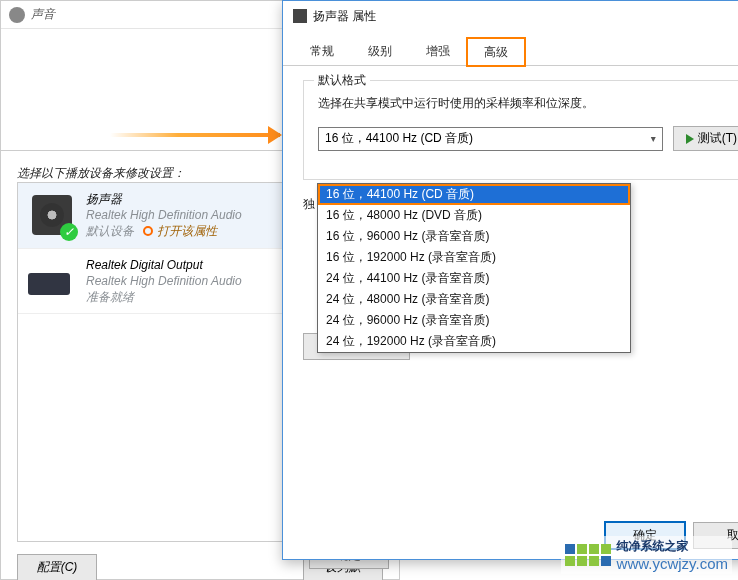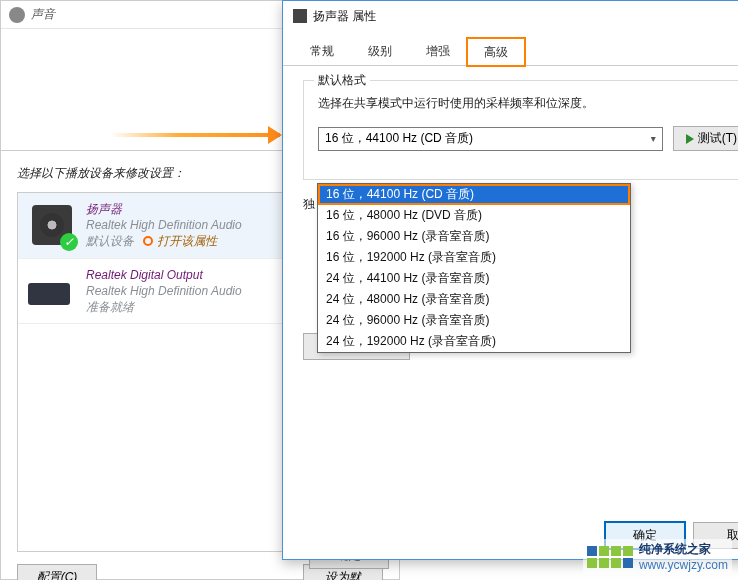--- a/index.html
+++ b/index.html
@@ -5,31 +5,31 @@
   *{box-sizing:border-box;font-family:"Microsoft YaHei","Segoe UI",Arial,sans-serif;font-size:12px;}
   body{margin:0;width:738px;height:580px;background:#fff;position:relative;overflow:hidden;}
   
   .sound-window{position:absolute;left:0;top:0;width:400px;height:580px;background:#fff;border:1px solid #ccc;font-style:italic;}
   .titlebar{height:28px;display:flex;align-items:center;padding:0 8px;background:#fff;border-bottom:1px solid #e5e5e5;color:#555;}
   .titlebar .icon{width:16px;height:16px;margin-right:6px;background:#888;border-radius:50%;}
   .tabs{display:flex;align-items:flex-end;border-bottom:1px solid #ccc;padding:10px 10px 0 10px;gap:0;flex-direction:column;}
   .tab{padding:5px 14px;border:1px solid transparent;border-bottom:none;color:#333;cursor:pointer;}
   .tab.active{border-color:#ccc;background:#fff;margin-bottom:-1px;}
   .sound-body{padding:14px 16px;}
-  .instr{color:#222;margin-bottom:10px;}
+  .instr{color:#222;}
   .devlist{border:1px solid #ccc;height:360px;background:#fff;}
   .dev{display:flex;gap:10px;padding:8px 10px;border-bottom:1px solid #eee;}
   .dev.selected{background:#eef4fb;}
   .dev-ic{width:48px;height:48px;position:relative;flex:none;}
   .spk{width:40px;height:40px;background:#3a3a3a;border-radius:4px;position:relative;margin:4px;}
   .spk::after{content:"";position:absolute;left:8px;top:8px;width:24px;height:24px;border-radius:50%;background:radial-gradient(circle,#bbb 25%,#333 28%,#333 100%);}
   .dig{width:42px;height:22px;background:#313542;border-radius:3px;margin-top:16px;}
   .check{position:absolute;right:-2px;bottom:-2px;width:18px;height:18px;border-radius:50%;background:#2ecc40;color:#fff;font-size:12px;line-height:18px;text-align:center;}
   .dev-info{line-height:1.35;}
-  .dev-name{color:#701a75;}
+  .dev-name{color:#000000;}
   .dev-sub{color:#8a8f94;}
   .dev-status{color:#8a8f94;}
   .open-prop{color:#a16207;font-weight:500;margin-left:6px;}
   .open-prop .dot{display:inline-block;width:10px;height:10px;border:2px solid #ff6a00;border-radius:50%;margin-right:4px;vertical-align:-1px;}
   .btn-row{display:flex;gap:8px;margin-top:12px;}
   .btn{min-width:80px;padding:4px 14px;border:1px solid #adadad;background:#e9e9e9;text-align:center;cursor:pointer;}
   .sound-bottom{position:absolute;bottom:10px;right:10px;}
   
   .arrow{position:absolute;left:110px;top:128px;width:170px;height:14px;pointer-events:none;}
   .arrow .line{position:absolute;left:0;top:5px;height:4px;width:100%;background:linear-gradient(90deg,rgba(255,160,60,0) 0%,#ffae3a 40%,#ff8c1a 100%);}
@@ -58,21 +58,21 @@
   .opt.sel{background:#1e6fd6;color:#fff;outline:2px solid #ff7f00;outline-offset:-2px;}
   .grp2-title{color:#222;}
   .restore-row{margin-top:120px;}
   .prop-bottom{position:absolute;bottom:10px;right:12px;display:flex;gap:8px;}
   .btn.ok{border:1px solid #0067c0;outline:1px solid #0067c0;background:#e5f1fb;}
   
   .wm{position:absolute;right:6px;bottom:6px;display:flex;align-items:center;gap:6px;font-size:12px;color:#1b3a6b;background:rgba(255,255,255,0.6);padding:2px 4px;}
   .wm .sq{display:grid;grid-template-columns:repeat(4,10px);grid-auto-rows:10px;gap:2px;}
   .wm .sq span{background:#8cc63f;}
   .wm .sq span.b{background:#2a6bb0;}
-  .wm .url{font-size:12px;color:#3a78bd;text-align:right;}
+  .wm .url{font-size:15px;color:#3a78bd;text-align:right;}
 </style>
 </head>
 <body>
 
 <div class="sound-window">
   <div class="titlebar">
     <span class="icon"></span>
     <span>声音</span>
   </div>
   <div class="tabs">

